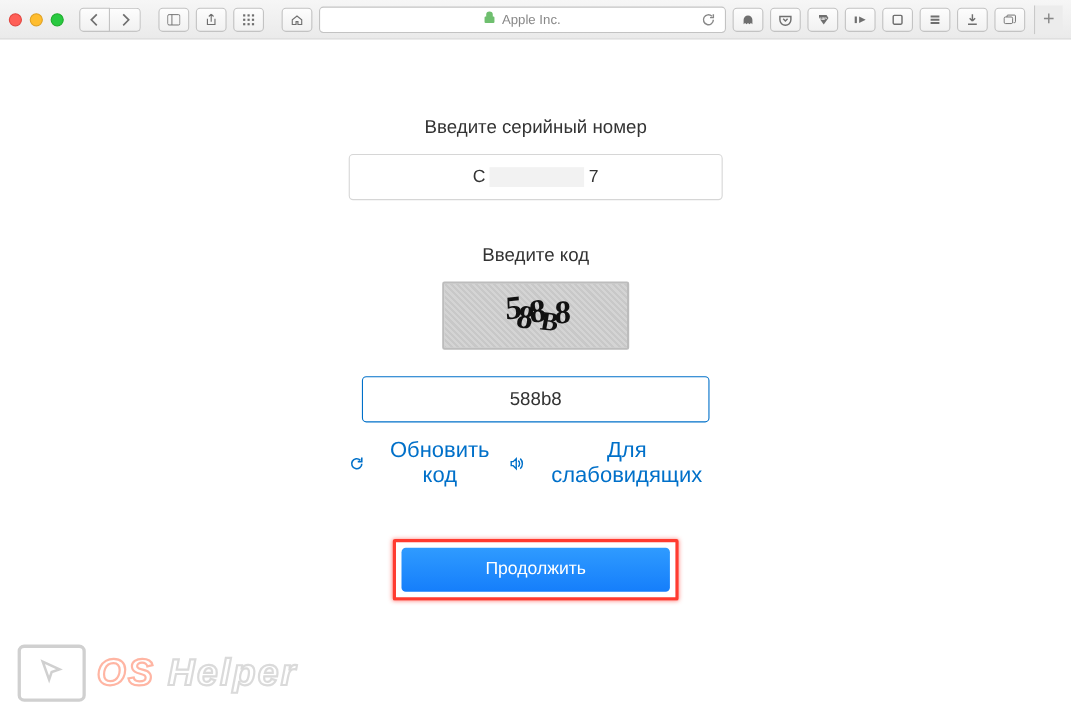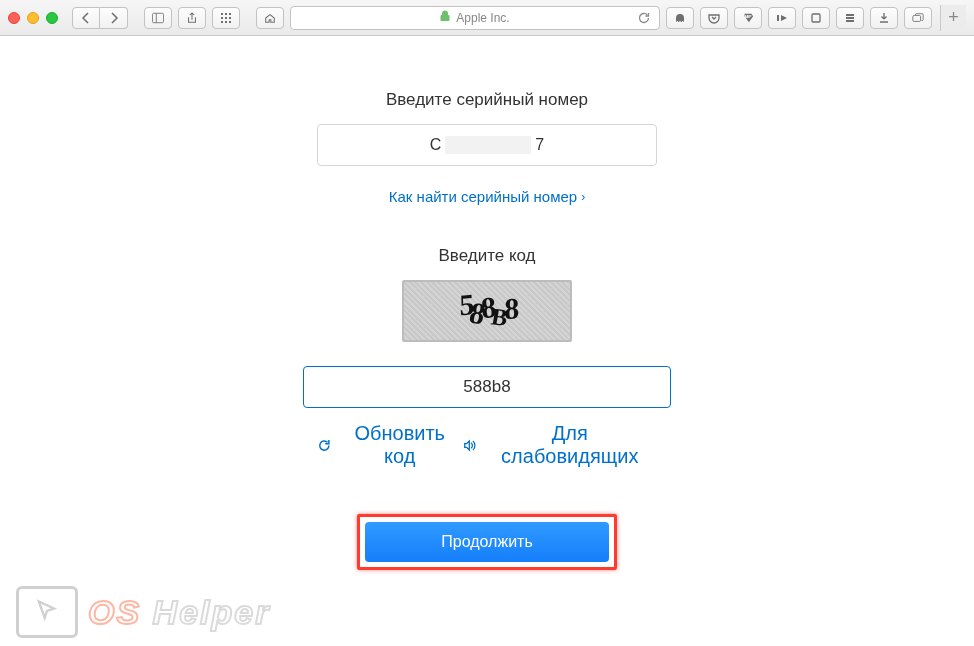--- a/index.html
+++ b/index.html
@@ -69,21 +69,21 @@
   
   .page {
     position: relative;
     height: calc(646px - 36px);
     background: #fff;
     overflow: hidden;
   }
   .content {
     width: 540px;
     margin: 0 auto;
-    padding-top: 54px;
+    padding-top: 70px;
     text-align: center;
     color: #333;
   }
   .section-label { font-size: 17px; color: #333; margin-bottom: 14px; font-weight: 400; }
 
   .serial-input {
     width: 340px; height: 42px;
     border: 1px solid #d6d6d6;
     border-radius: 4px;
     margin: 0 auto;
@@ -124,21 +124,21 @@
     display: flex; align-items: center; justify-content: center;
     transform: skewX(-4deg);
   }
   .captcha-box .g1 { transform: translateY(-6px) rotate(-6deg); }
   .captcha-box .g2 { transform: translateY(2px) rotate(8deg); }
   .captcha-box .g3 { transform: translateY(-3px) rotate(-10deg); }
   .captcha-box .g4 { transform: translateY(6px) rotate(6deg); font-size: 24px; }
   .captcha-box .g5 { transform: translateY(-2px) rotate(-4deg); }
 
   .code-input {
-    width: 368px; height: 42px;
+    width: 316px; height: 42px;
     border: 1px solid #0070c9;
     border-radius: 4px;
     margin: 24px auto 0;
     font-size: 17px; color: #333;
     text-align: center;
     display: block;
     outline: none;
   }
 
   .captcha-actions {
@@ -319,24 +319,20 @@
 
     <div style="position:relative;width:340px;margin:0 auto;">
       <input class="serial-input" readonly="" value=" " style="">
       <div style="position:absolute;inset:0;display:flex;align-items:center;justify-content:center;gap:4px;font-size:16px;color:#333;pointer-events:none;">
         <span>C</span>
         <span style="display:inline-block;width:86px;height:18px;background:#f2f2f2;"></span>
         <span>7</span>
       </div>
     </div>
 
-    <div class="help-link">
-      <span>Как найти серийный номер</span>
-      <span class="chev">›</span>
-    </div>
 
     <div class="code-section">
       <div class="section-label">Введите код</div>
 
       <div class="captcha-box">
         <div class="glyphs">
           <span class="g1">5</span>
             <span class="g2">8</span>
             <span class="g3">8</span>
             <span class="g4">B</span>

